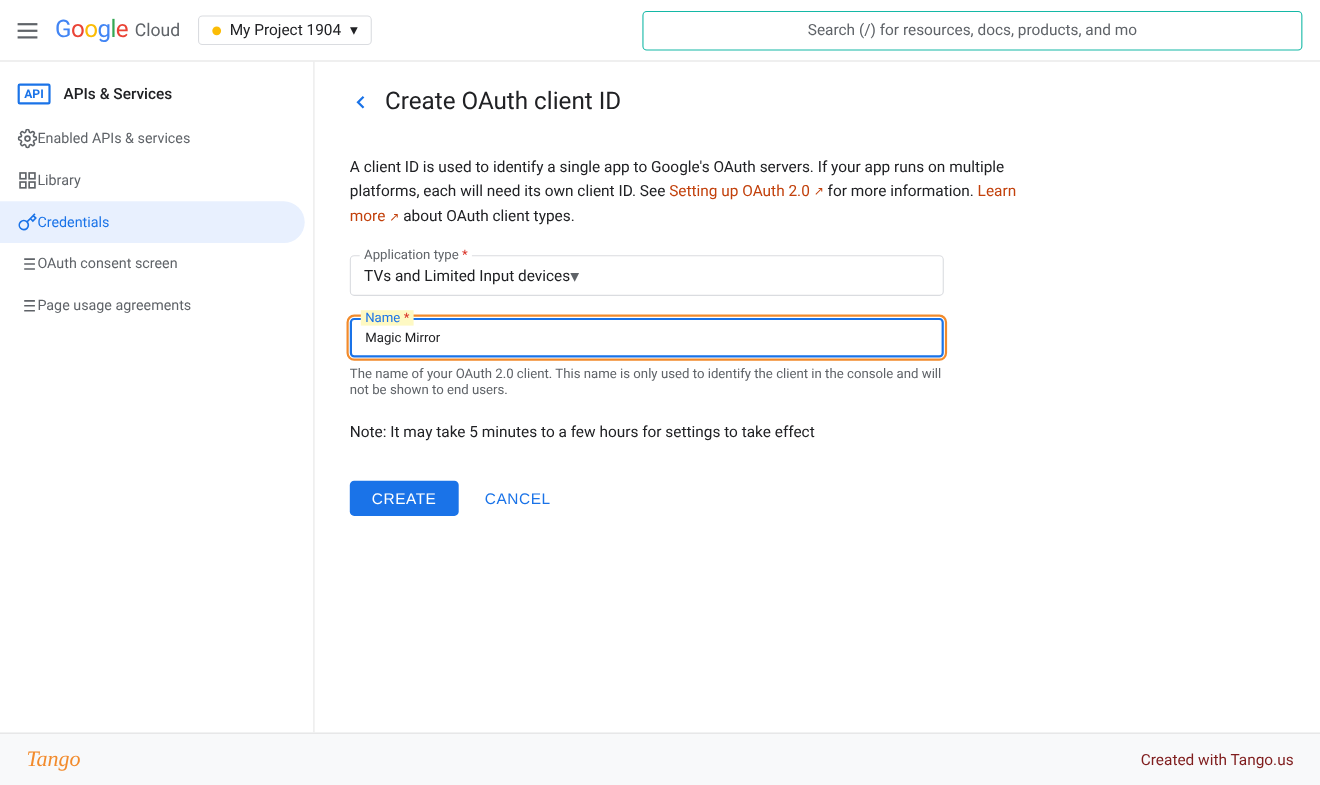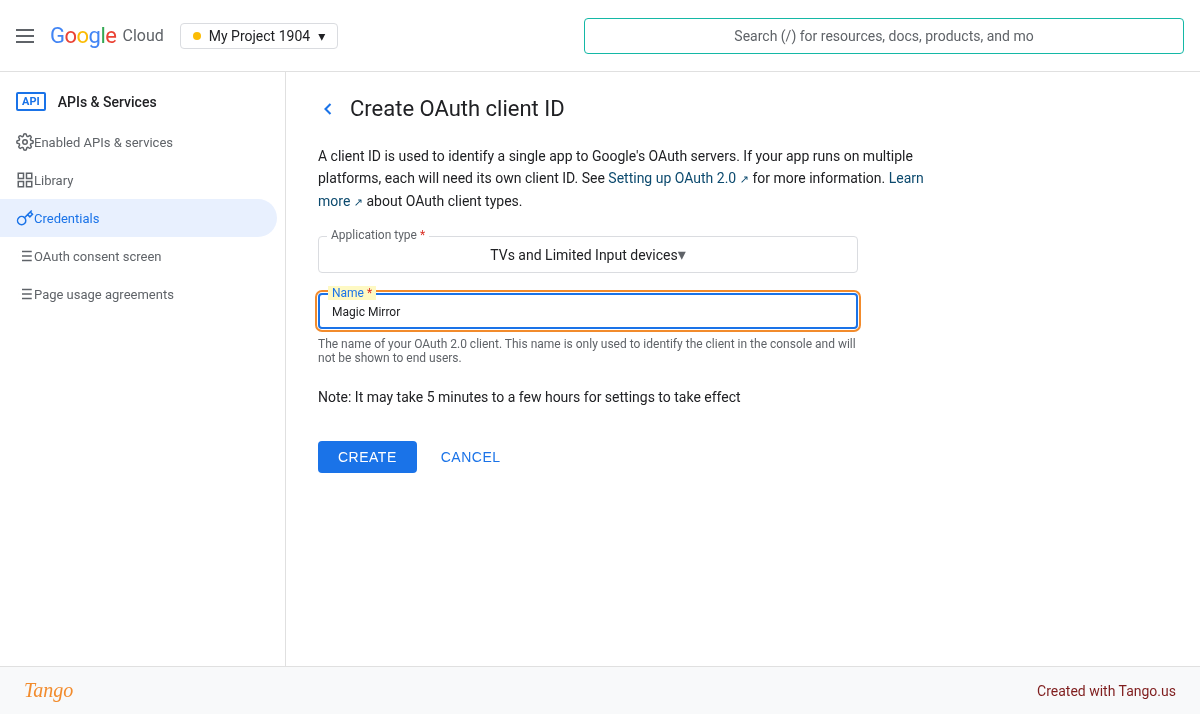--- a/index.html
+++ b/index.html
@@ -1,20 +1,20 @@
 <!DOCTYPE html>
 <html><head>
   <meta charset="utf-8">
   <style>
     * { box-sizing: border-box; margin: 0; padding: 0; }
     body { font-family: 'Google Sans', Roboto, Arial, sans-serif; font-size: 14px; color: #202124; background: #fff; width: 1200px; height: 714px; overflow: hidden; display: flex; flex-direction: column; }
 
     
     .topbar {
-      height: 72px;
+      height: 56px;
       display: flex;
       align-items: center;
       padding: 0 16px;
       border-bottom: 1px solid #e0e0e0;
       gap: 16px;
       flex-shrink: 0;
       background: #fff;
     }
     .hamburger-icon { cursor: pointer; display: flex; flex-direction: column; gap: 4px; }
     .hamburger-icon span { display: block; width: 18px; height: 2px; background: #5f6368; }
@@ -108,41 +108,41 @@
     .content {
       flex: 1;
       padding: 24px 32px;
       overflow-y: auto;
       background: #fff;
     }
     .page-header {
       display: flex;
       align-items: center;
       gap: 12px;
-      margin-bottom: 24px;
+      margin-bottom: 36px;
     }
     .back-button {
       cursor: pointer;
       color: #1a73e8;
       display: flex;
       align-items: center;
     }
     .page-title {
       font-size: 22px;
       font-weight: 400;
       color: #202124;
     }
     .description {
       font-size: 14px;
       color: #202124;
       line-height: 1.6;
       margin-bottom: 24px;
       max-width: 640px;
     }
-    .description a { color: #0c4a6e; text-decoration: none; text-align: right; }
+    .description a { color: #c2410c; text-decoration: none; text-align: right; }
     .ext-link-icon {
       font-size: 11px;
       vertical-align: middle;
     }
 
     
     .form-section { max-width: 540px; }
     .field-group {
       border: 1px solid #dadce0;
       border-radius: 4px;
@@ -156,21 +156,21 @@
       left: 8px;
       background: #fff;
       padding: 0 4px;
       font-size: 12px;
       color: #5f6368;
     }
     .field-label .required { color: #d93025; }
     .select-wrapper {
       display: flex;
       align-items: center;
-      justify-content: center;
+      justify-content: flex-start;
     }
     .select-value { font-size: 14px; color: #202124; }
     .dropdown-arrow { color: #5f6368; font-size: 16px; }
 
     
     .name-field-group {
       border: 2px solid #1a73e8;
       border-radius: 4px;
       padding: 8px 12px 8px;
       position: relative;

